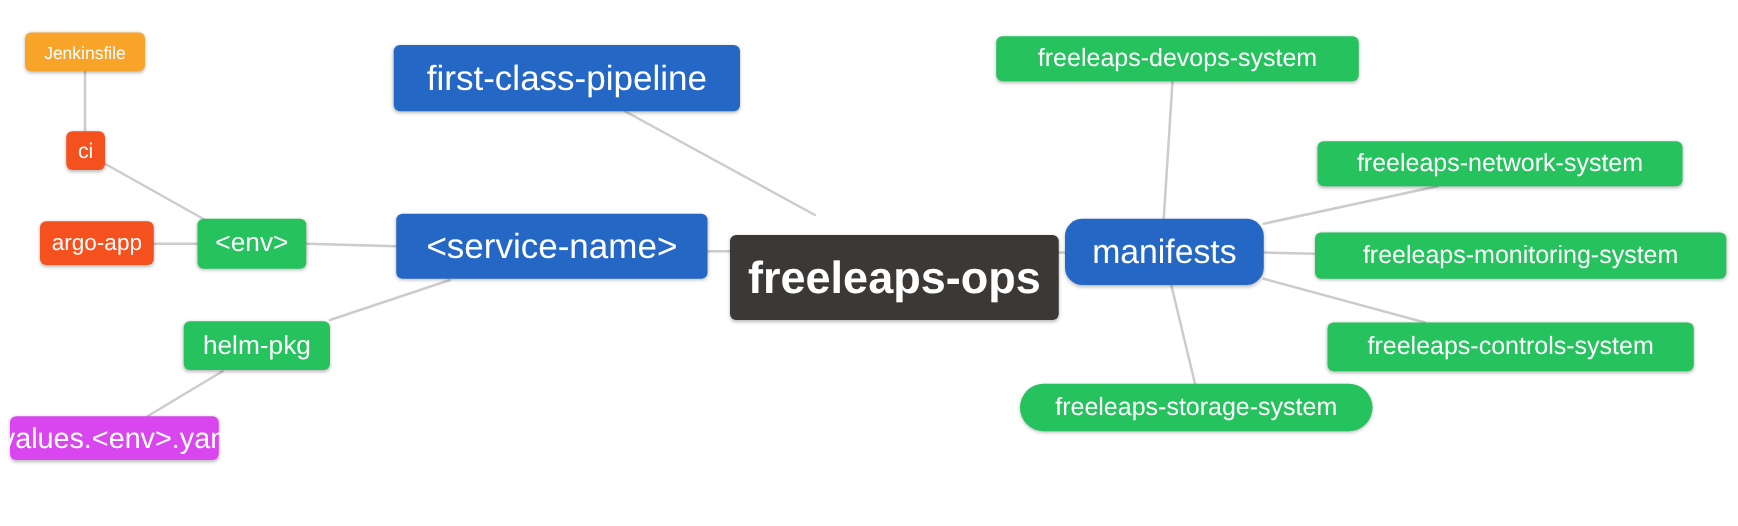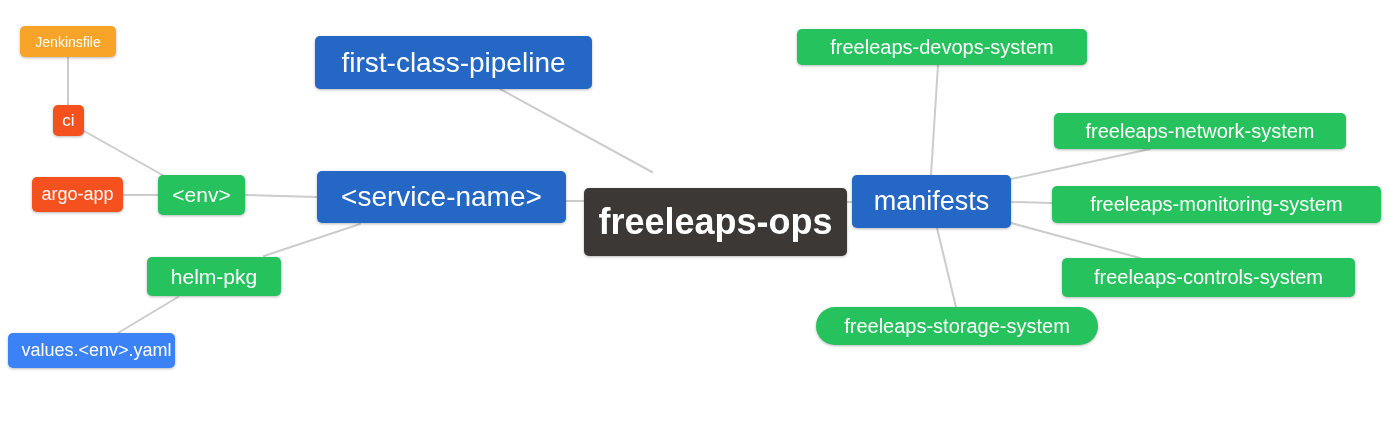--- a/index.html
+++ b/index.html
@@ -48,22 +48,22 @@
       <line x1="937" y1="228" x2="956" y2="307" stroke="#cccccc" stroke-width="2" stroke-linecap="round"></line>
     </svg>
   <div id="node-layer">
       <div class="node" style="left: 20px; top: 26px; width: 96px; height: 31px; font-size: 14px; background: rgb(247, 164, 40); color: rgb(255, 255, 255);">Jenkinsfile</div>
       <div class="node" style="left: 53px; top: 105px; width: 31px; height: 31px; font-size: 17px; background: rgb(244, 81, 30); color: rgb(255, 255, 255);">ci</div>
       <div class="node" style="left: 32px; top: 177px; width: 91px; height: 35px; font-size: 18px; background: rgb(244, 81, 30); color: rgb(255, 255, 255);">argo-app</div>
       <div class="node" style="left: 158px; top: 175px; width: 87px; height: 40px; font-size: 21px; background: rgb(37, 194, 93); color: rgb(255, 255, 255);">&lt;env&gt;</div>
       <div class="node" style="left: 317px; top: 171px; width: 249px; height: 52px; font-size: 28px; background: rgb(36, 103, 197); color: rgb(255, 255, 255);">&lt;service-name&gt;</div>
       <div class="node" style="left: 315px; top: 36px; width: 277px; height: 53px; font-size: 28px; background: rgb(36, 103, 197); color: rgb(255, 255, 255);">first-class-pipeline</div>
       <div class="node" style="left: 584px; top: 188px; width: 263px; height: 68px; font-size: 36px; background: rgb(60, 56, 53); color: rgb(255, 255, 255); font-weight: bold;">freeleaps-ops</div>
-      <div class="node" style="left: 852px; top: 175px; width: 159px; height: 53px; font-size: 27px; background: rgb(36, 103, 197); color: rgb(255, 255, 255);">manifests</div>
-      <div class="node" style="left: 147px; top: 257px; width: 134px; height: 39px; font-size: 21px; background: rgb(37, 194, 93); color: rgb(255, 255, 255);">helm-pkg</div>
-      <div class="node" style="left: 8px; top: 333px; width: 167px; height: 35px; font-size: 18px; background: #3b82f6; color: rgb(255, 255, 255); padding-left: 16px;">values.&lt;env&gt;.yaml</div>
+      <div class="node" style="left: 852px; top: 175px; width: 159px; height: 53px; font-size: 27px; background: rgb(36, 103, 197); color: rgb(255, 255, 255); border-radius: 14px;">manifests</div>
+      <div class="node" style="left: 147px; top: 257px; width: 117px; height: 39px; font-size: 21px; background: rgb(37, 194, 93); color: rgb(255, 255, 255);">helm-pkg</div>
+      <div class="node" style="left: 8px; top: 333px; width: 167px; height: 35px; font-size: 23px; background: #d946ef; color: rgb(255, 255, 255); padding-left: 16px;">values.&lt;env&gt;.yaml</div>
       <div class="node" style="left: 797px; top: 29px; width: 290px; height: 36px; font-size: 20px; background: rgb(37, 194, 93); color: rgb(255, 255, 255);">freeleaps-devops-system</div>
       <div class="node" style="left: 1054px; top: 113px; width: 292px; height: 36px; font-size: 20px; background: rgb(37, 194, 93); color: rgb(255, 255, 255);">freeleaps-network-system</div>
       <div class="node" style="left: 1052px; top: 186px; width: 329px; height: 37px; font-size: 20px; background: rgb(37, 194, 93); color: rgb(255, 255, 255);">freeleaps-monitoring-system</div>
       <div class="node" style="left: 1062px; top: 258px; width: 293px; height: 39px; font-size: 20px; background: rgb(37, 194, 93); color: rgb(255, 255, 255);">freeleaps-controls-system</div>
       <div class="node" style="left: 816px; top: 307px; width: 282px; height: 38px; font-size: 20px; background: rgb(37, 194, 93); color: rgb(255, 255, 255); border-radius: 19px;">freeleaps-storage-system</div>
     </div>
 </div>
 
 </body></html>

